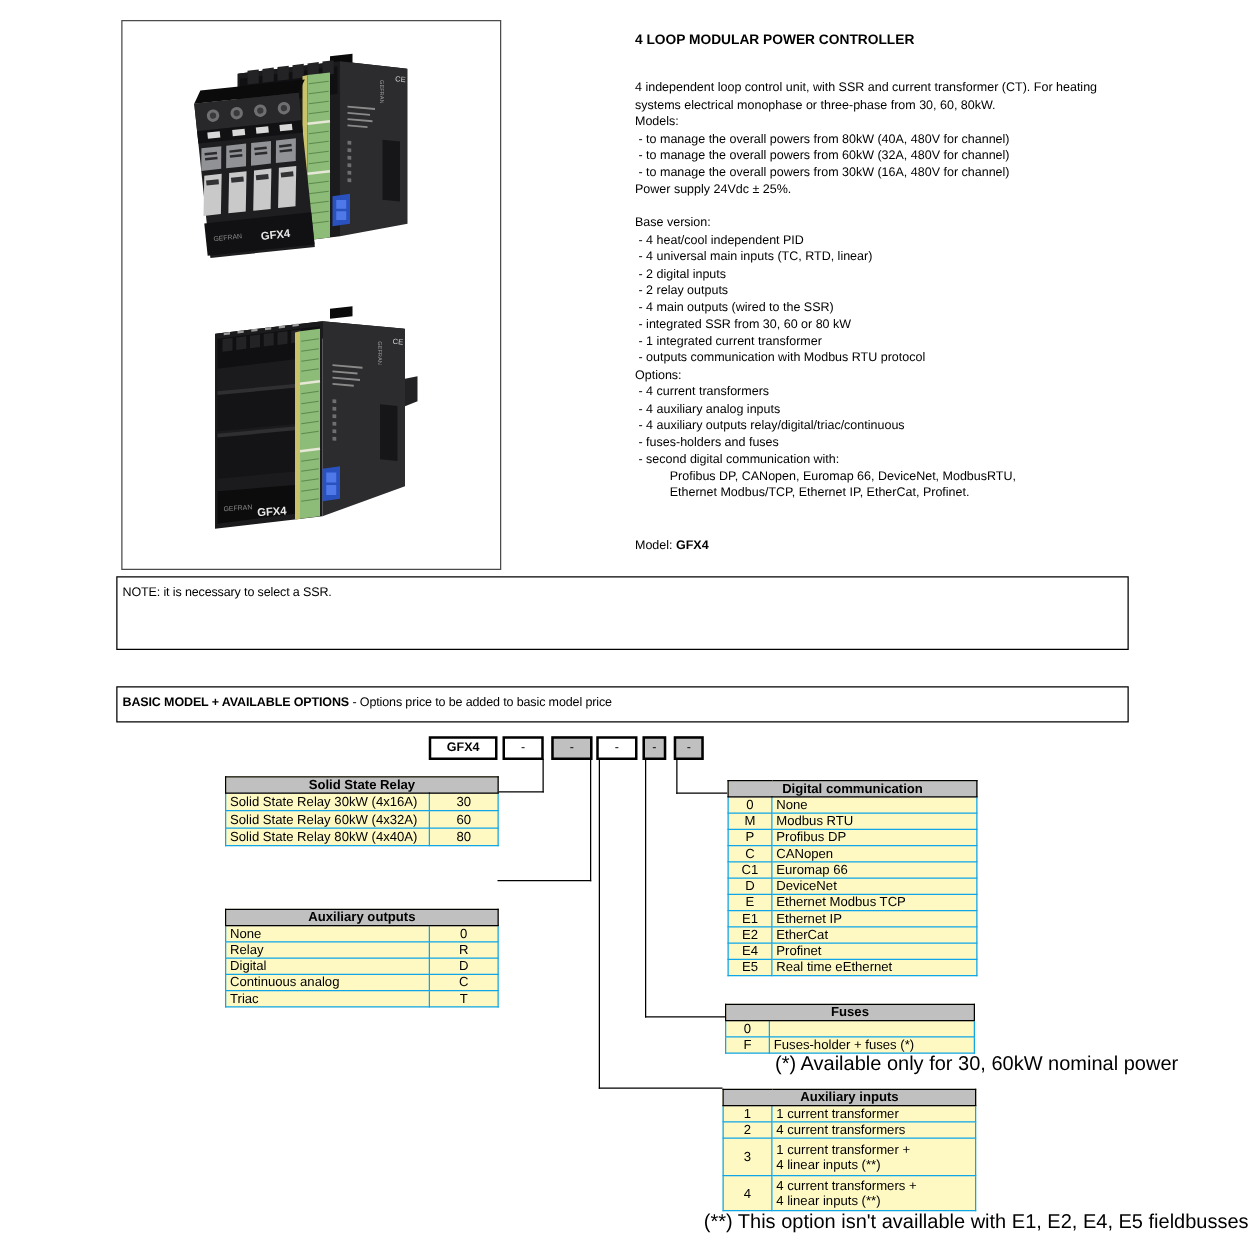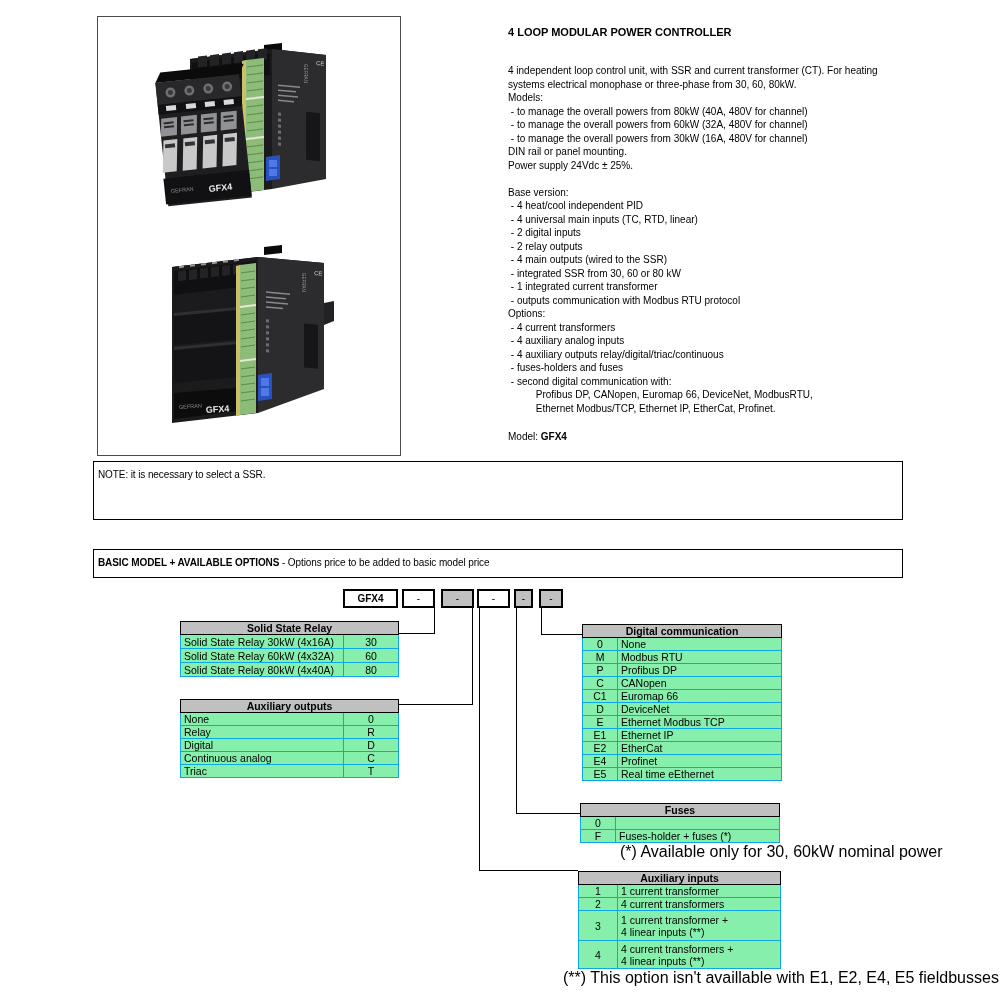--- a/index.html
+++ b/index.html
@@ -39,21 +39,21 @@
   .code-box.gray{background:#c0c0c0;}
 
   
   .vline,.hline{position:absolute;background:#000;}
   .vline{width:1px;}
   .hline{height:1px;}
 
   
   table.tbl{
     position:absolute;border-collapse:collapse;table-layout:fixed;
-    font-size:10.5px;background:#86efac;
+    font-size:10.5px;background:#fef9c3;
   }
   table.tbl th{
     background:#c0c0c0;border:1px solid #000;font-weight:bold;
     text-align:center;padding:0;font-size:10.5px;
   }
   table.tbl td{
     border:1px solid #0ea5e9;padding:0 0 0 3px;overflow:hidden;
   }
   table.tbl td.c{text-align:center;padding:0;}
   table.tbl td.pl{white-space:pre-line;line-height:12px;}
@@ -258,21 +258,20 @@
 
   <div class="title">4 LOOP MODULAR POWER CONTROLLER</div>
 
   <div class="desc">
     <div>4 independent loop control unit, with SSR and current transformer (CT). For heating</div>
     <div>systems electrical monophase or three-phase from 30, 60, 80kW.</div>
     <div>Models:</div>
     <div> - to manage the overall powers from 80kW (40A, 480V for channel)</div>
     <div> - to manage the overall powers from 60kW (32A, 480V for channel)</div>
     <div> - to manage the overall powers from 30kW (16A, 480V for channel)</div>
-    <div>DIN rail or panel mounting.</div>
     <div>Power supply 24Vdc ± 25%.</div>
     <div></div>
     <div>Base version:</div>
     <div> - 4 heat/cool independent PID</div>
     <div> - 4 universal main inputs (TC, RTD, linear)</div>
     <div> - 2 digital inputs</div>
     <div> - 2 relay outputs</div>
     <div> - 4 main outputs (wired to the SSR)</div>
     <div> - integrated SSR from 30, 60 or 80 kW</div>
     <div> - 1 integrated current transformer</div>
@@ -332,21 +331,21 @@
           <td>Solid State Relay 60kW (4x32A)</td>
           <td class="c">60</td>
         </tr>
     <tr style="height:14px;">
           <td>Solid State Relay 80kW (4x40A)</td>
           <td class="c">80</td>
         </tr>
   </tbody>
     </table>
 
-  <table class="tbl" style="left:180px;top:699px;width:218px;">
+  <table class="tbl" style="left:180px;top:727px;width:218px;">
     <colgroup>
         <col style="width:163px">
         <col style="width:55px">
       </colgroup>
     <tbody>
         <tr style="height:11px;">
           <th colspan="2">Auxiliary outputs</th>
         </tr>
     <tr style="height:13px;">
           <td>None</td>

